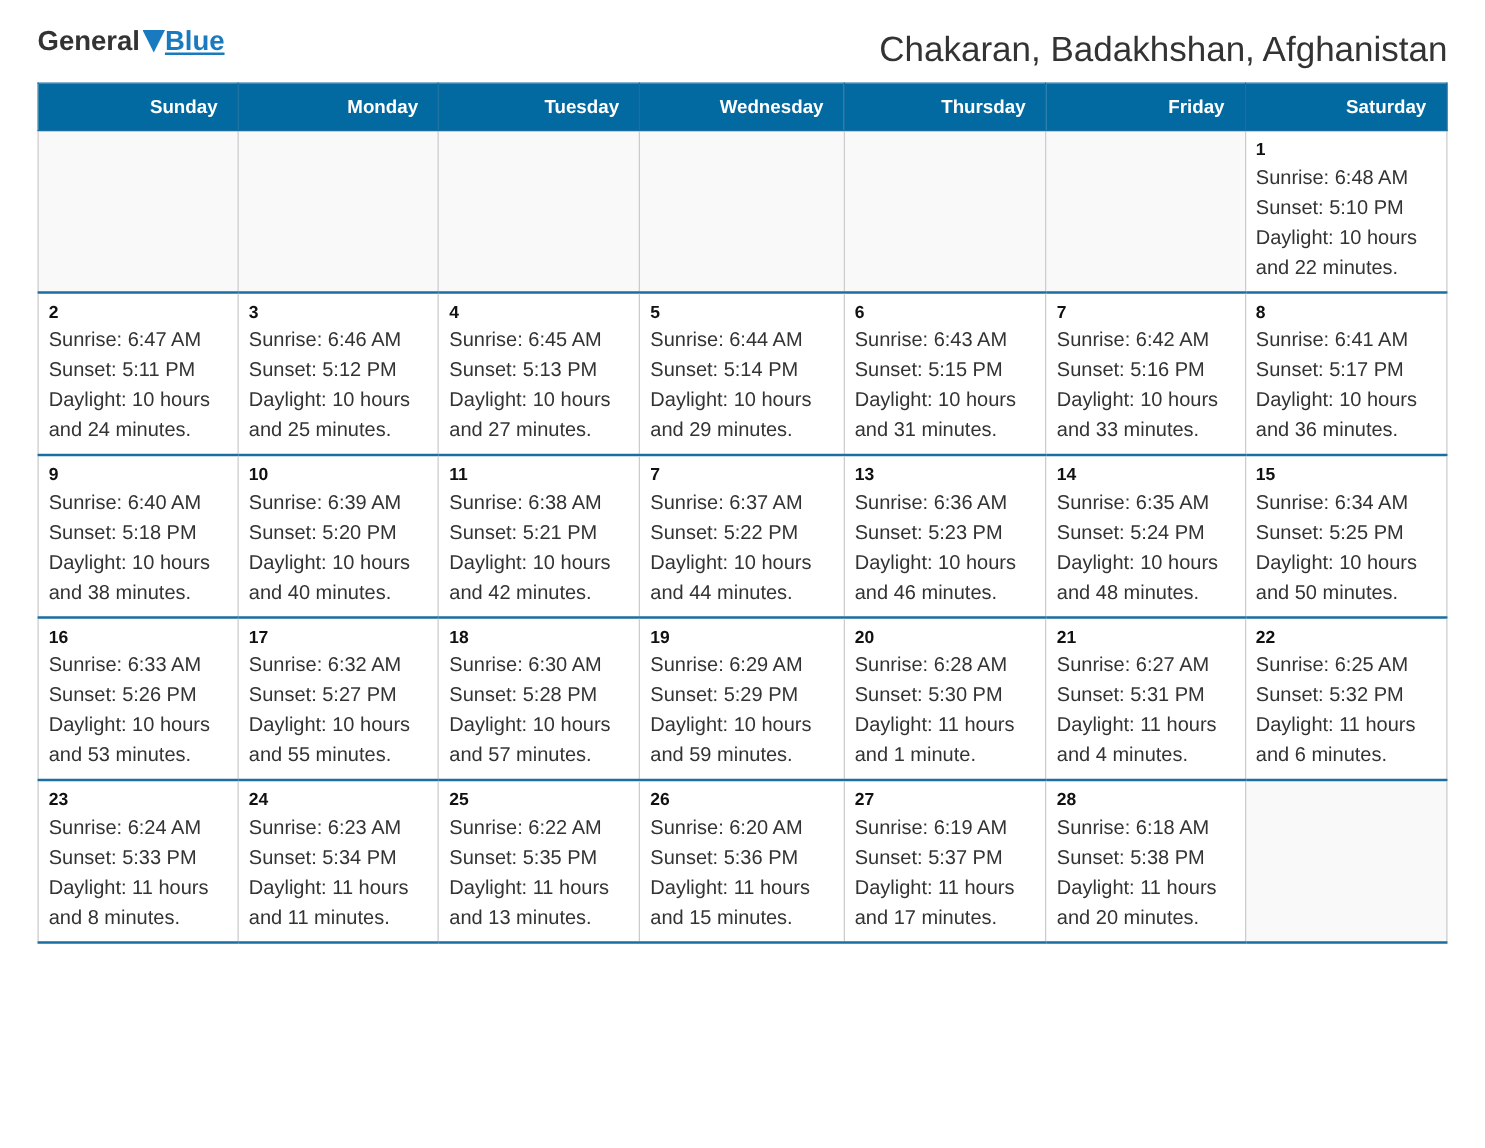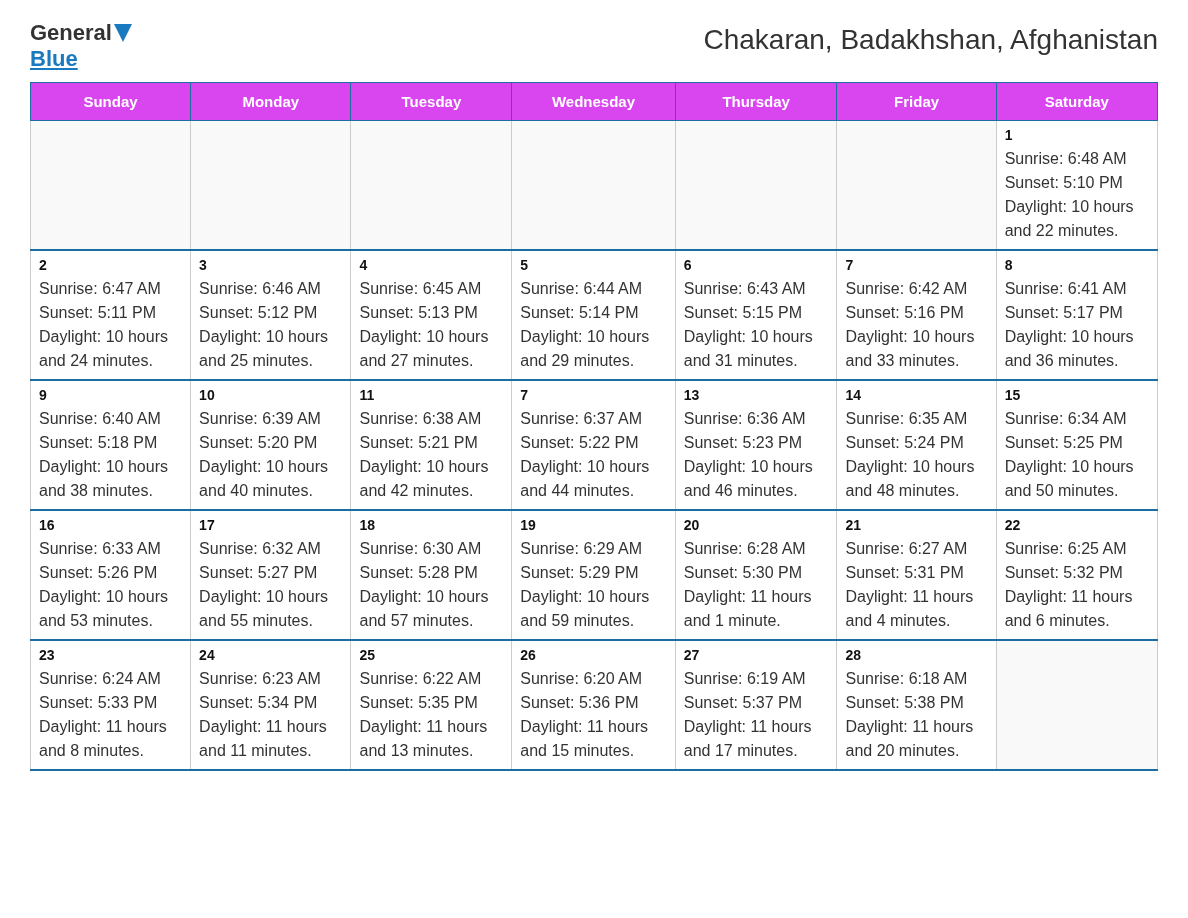--- a/index.html
+++ b/index.html
@@ -22,21 +22,21 @@
       color: #333;
     }
     .logo-text-blue {
       font-size: 22px;
       font-weight: bold;
       color: #1a7abf;
       text-decoration: underline;
     }
     .logo-wrapper {
       display: flex;
-      flex-direction: column;
+      flex-direction: row;
       align-items: flex-start;
     }
     .logo-row1 {
       display: flex;
       align-items: center;
     }
     .title-block {
       text-align: right;
     }
     .title-block h1 {
@@ -50,26 +50,26 @@
       font-weight: normal;
       color: #333;
       margin-top: 4px;
     }
     .calendar {
       width: 100%;
       border-collapse: collapse;
       margin-top: 8px;
     }
     .calendar thead tr th {
-      background-color: #d946ef;
+      background-color: #0369a1;
       color: #fff;
       font-size: 15px;
       font-weight: bold;
       padding: 10px 16px;
-      text-align: center;
+      text-align: right;
       border: 1px solid #1a6fa0;
     }
     .calendar tbody tr td {
       vertical-align: top;
       border: 1px solid #ccc;
       padding: 6px 8px;
       width: 170px;
       min-height: 110px;
       font-size: 12px;
       color: #333;

